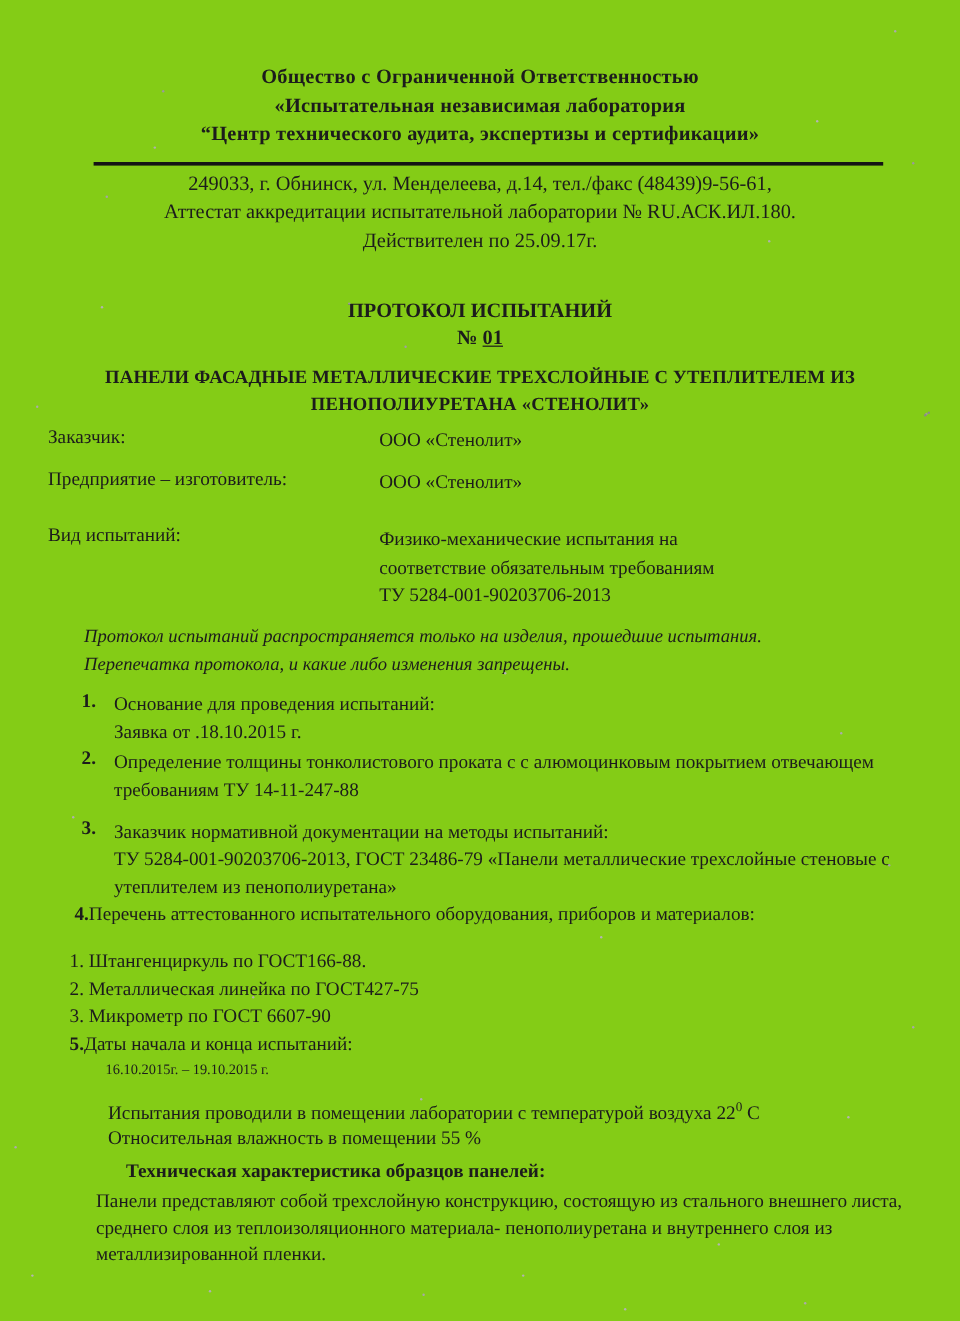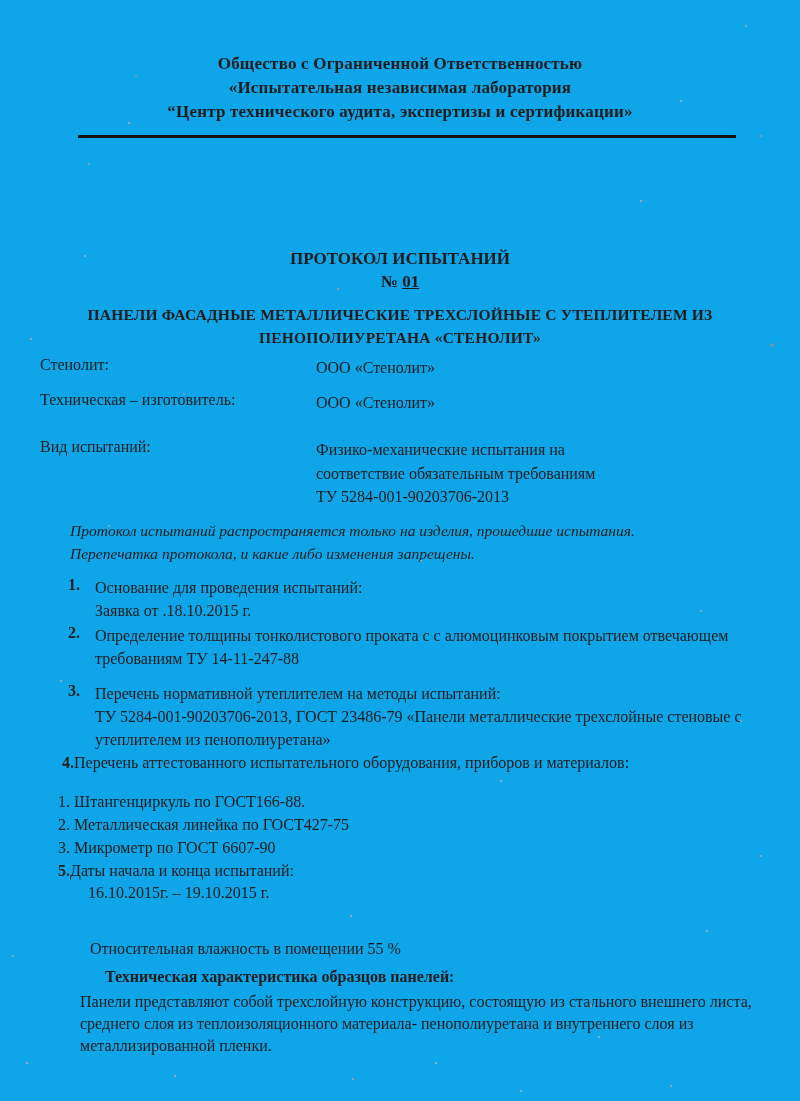--- a/index.html
+++ b/index.html
@@ -1,20 +1,20 @@
 <!DOCTYPE html>
 <html><head>
 <meta charset="utf-8">
 <style>
   html, body { margin: 0; padding: 0; background: #e8e8e8; }
   .page {
     position: relative;
     width: 800px;
     height: 1101px;
-    background: #0ea5e9;
+    background: #84cc16;
     font-family: "Liberation Serif", serif;
     color: #1c1c1c;
     overflow: hidden;
     margin: 0 auto;
   }
   .abs { position: absolute; }
   .center { left: 0; width: 100%; text-align: center; }
 
   .org-block { top: 52px; font-size: 17px; font-weight: bold; line-height: 24px; letter-spacing: 0.2px; }
   .rule { top: 135px; left: 78px; width: 658px; height: 3px; background: #141414; }
@@ -31,21 +31,21 @@
 
   .notice { left: 40px; top: 519px; font-size: 15.5px; font-style: italic; line-height: 23px; width: 700px; margin-left: 30px; }
 
   .num-item { left: 0; width: 100%; font-size: 16px; }
   .inum { position: absolute; left: 68px; font-weight: bold; }
   .itext { position: absolute; left: 95px; width: 665px; line-height: 23px; }
 
   .sec-head { font-size: 16px; }
   .sec-head .snum { font-weight: bold; }
   .equip { left: 58px; top: 790px; font-size: 16px; line-height: 23px; }
-  .dates { left: 88px; top: 884px; font-size: 16px; }
+  .dates { left: 88px; top: 884px; font-size: 12px; }
 
   .cond { left: 90px; font-size: 16px; }
   .cond sup { font-size: 11px; }
 
   .tech-head { left: 105px; top: 968px; font-size: 16px; font-weight: bold; }
   .tech-body { left: 80px; top: 991px; font-size: 16px; line-height: 22px; width: 705px; }
 
   
   .speckle {
     position: absolute; top: 0; left: 0; width: 2px; height: 2px;
@@ -67,35 +67,36 @@
 </style>
 </head>
 <body>
 
 <div class="page">
 
   <div class="abs center org-block">Общество с Ограниченной Ответственностью<br>«Испытательная независимая лаборатория<br>“Центр технического аудита, экспертизы и сертификации»</div>
 
   <div class="abs rule"></div>
 
+  <div class="abs center contact-block">249033,  г. Обнинск, ул. Менделеева, д.14, тел./факс (48439)9-56-61,<br>Аттестат аккредитации испытательной лаборатории № RU.АСК.ИЛ.180.<br>Действителен по 25.09.17г.</div>
 
   <div class="abs center proto-block">
     <span>ПРОТОКОЛ ИСПЫТАНИЙ</span><br>
     <span><span>№</span> <span class="u">01</span></span>
   </div>
 
   <div class="abs center subject-block">ПАНЕЛИ ФАСАДНЫЕ МЕТАЛЛИЧЕСКИЕ ТРЕХСЛОЙНЫЕ С УТЕПЛИТЕЛЕМ ИЗ<br>ПЕНОПОЛИУРЕТАНА «СТЕНОЛИТ»</div>
 
   <div class="abs field-row" style="top:356px">
-    <span class="flabel">Стенолит:</span>
+    <span class="flabel">Заказчик:</span>
     <span class="fvalue">ООО «Стенолит»</span>
   </div>
 
   <div class="abs field-row" style="top:391px">
-    <span class="flabel">Техническая – изготовитель:</span>
+    <span class="flabel">Предприятие – изготовитель:</span>
     <span class="fvalue">ООО «Стенолит»</span>
   </div>
 
   <div class="abs field-row" style="top:438px">
     <span class="flabel">Вид испытаний:</span>
     <span class="fvalue">Физико-механические испытания  на<br>соответствие обязательным требованиям<br>ТУ 5284-001-90203706-2013</span>
   </div>
 
   <div class="abs notice">Протокол испытаний распространяется только на изделия, прошедшие испытания.<br>Перепечатка протокола,  и какие либо изменения запрещены.</div>
 
@@ -110,37 +111,40 @@
   <div class="abs num-item" style="top:624px">
     <span class="inum">2.</span>
     <div class="itext">
       <div>Определение толщины тонколистового проката с с алюмоцинковым покрытием отвечающем<br>требованиям ТУ 14-11-247-88</div>
     </div>
   </div>
 
   <div class="abs num-item" style="top:682px">
     <span class="inum">3.</span>
     <div class="itext">
-      <div>Перечень нормативной утеплителем на методы испытаний:</div>
+      <div>Заказчик нормативной документации на методы испытаний:</div>
       <div>ТУ 5284-001-90203706-2013, ГОСТ 23486-79 «Панели металлические трехслойные стеновые с<br>утеплителем из пенополиуретана»</div>
     </div>
   </div>
 
   <div class="abs sec-head" style="left:62px; top:754px">
     <span class="snum">4.</span><span>Перечень аттестованного испытательного оборудования, приборов и материалов:</span>
   </div>
 
   <div class="abs equip">1. Штангенциркуль по   ГОСТ166-88.<br>2. Металлическая линейка по  ГОСТ427-75<br>3. Микрометр по ГОСТ 6607-90</div>
 
   <div class="abs sec-head" style="left:58px; top:862px">
     <span class="snum">5.</span><span>Даты начала и конца испытаний:</span>
   </div>
 
   <div class="abs dates">16.10.2015г. – 19.10.2015 г.</div>
 
+  <div class="abs cond" style="top:917px">
+    <span>Испытания проводили в помещении лаборатории с температурой воздуха 22</span><sup>0</sup><span> С</span>
+  </div>
 
   <div class="abs cond" style="top:940px">Относительная влажность в помещении 55 %</div>
 
   <div class="abs tech-body">Панели представляют собой трехслойную конструкцию, состоящую из стального внешнего листа,<br>среднего слоя из теплоизоляционного материала- пенополиуретана и внутреннего слоя из<br>металлизированной пленки.</div>
 
   <div class="abs tech-head">Техническая характеристика образцов панелей:</div>
 
   <div class="speckle"></div>
 
 </div>

